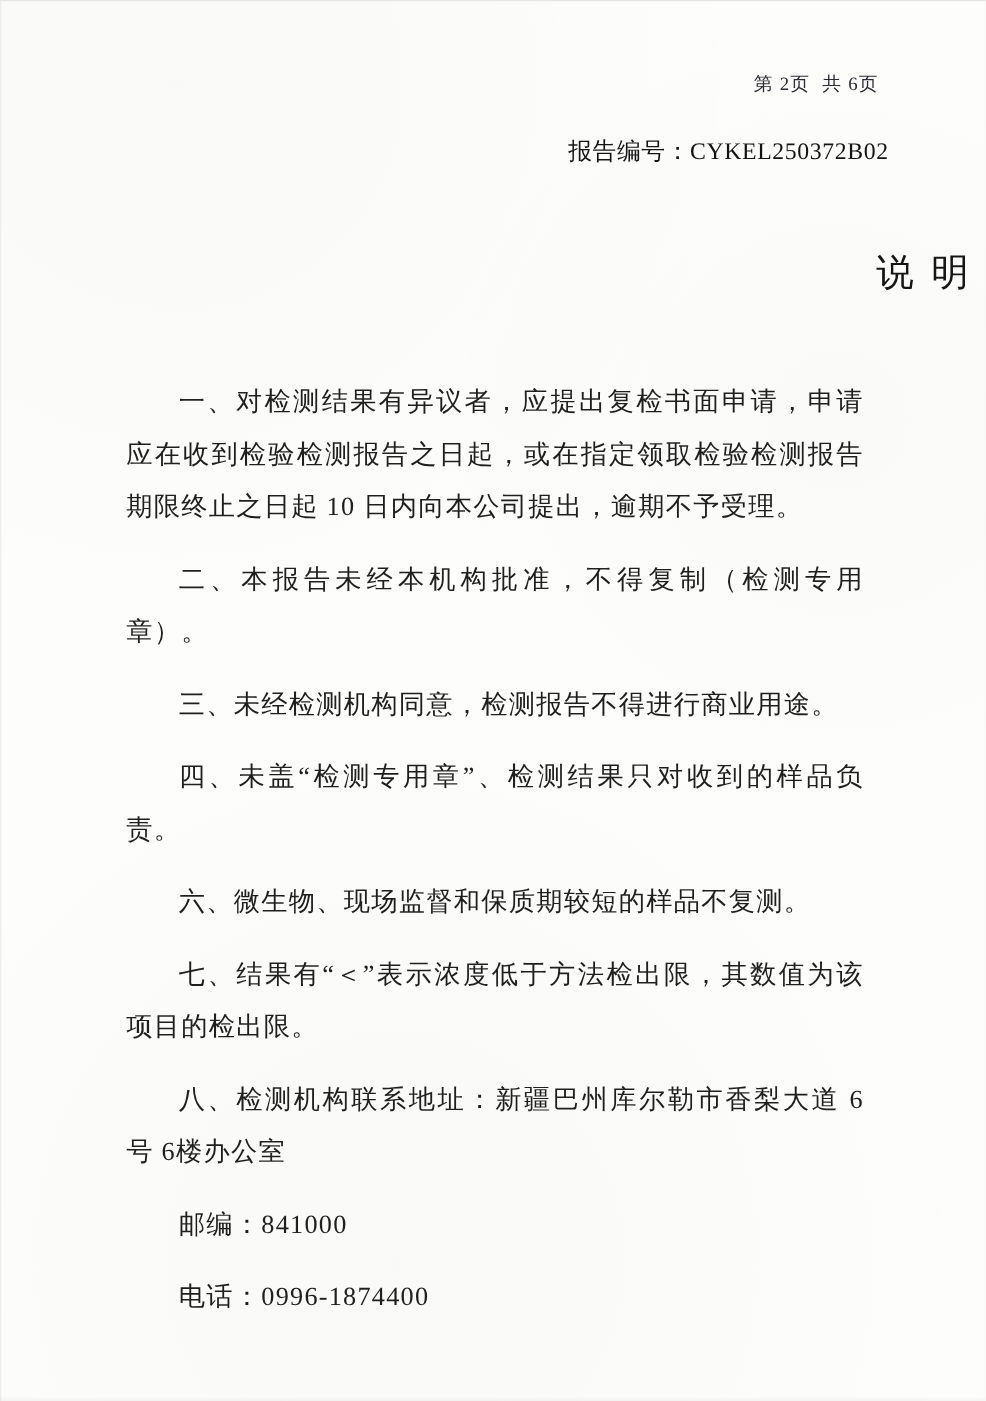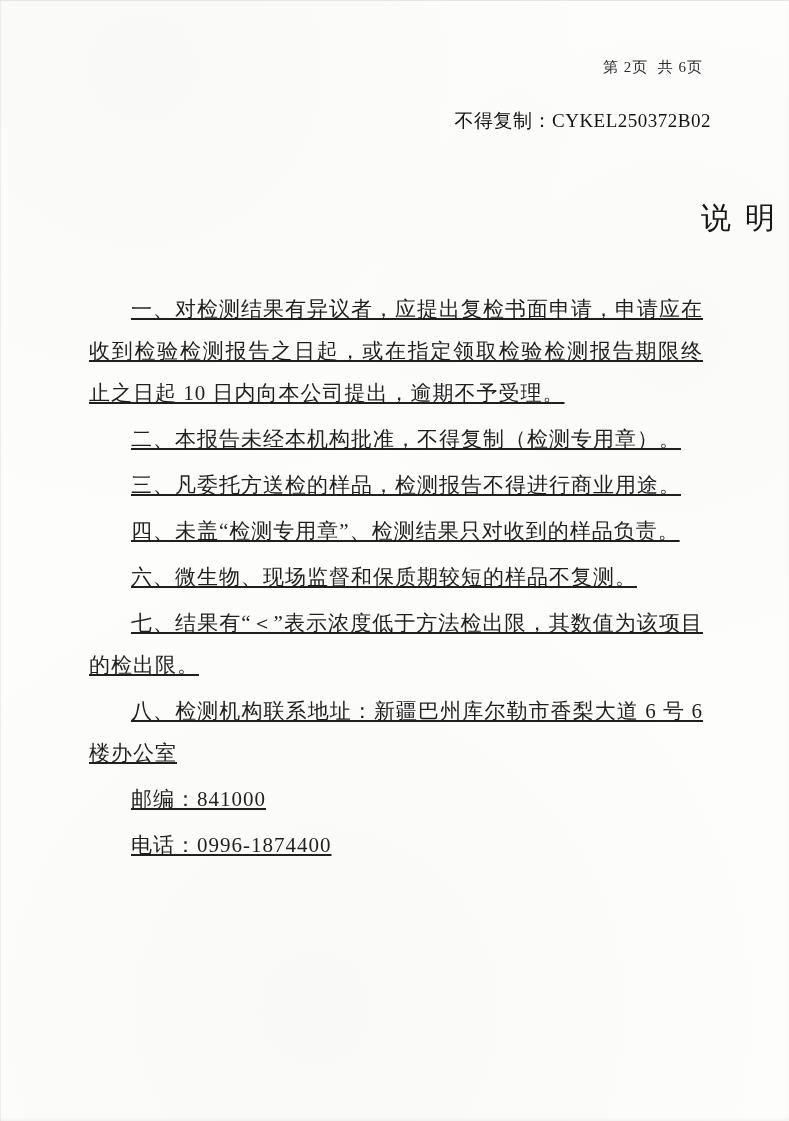--- a/index.html
+++ b/index.html
@@ -56,45 +56,44 @@
   .notes {
     position: absolute;
     top: 284px;
     left: 85px;
     width: 622px;
     font-size: 21px;
     line-height: 42px;
     letter-spacing: 1px;
   }
   .note {
-    margin: 4px;
+    margin: 16px;
     text-indent: 2em;
     text-align: justify;
     text-justify: inter-ideograph;
     word-break: break-all;
-    text-decoration: underline;
   }
 </style>
 </head>
 <body>
 
 <div class="page">
 
   <div class="page-info">第 2页  共 6页</div>
 
   <div class="report-no">
-    <span>不得复制：</span><span>CYKEL250372B02</span>
+    <span>报告编号：</span><span>CYKEL250372B02</span>
   </div>
 
   <h1 class="doc-title">说明</h1>
 
   <div class="notes">
     <p class="note">一、对检测结果有异议者，应提出复检书面申请，申请应在收到检验检测报告之日起，或在指定领取检验检测报告期限终止之日起 10 日内向本公司提出，逾期不予受理。</p>
     <p class="note">二、本报告未经本机构批准，不得复制（检测专用章）。</p>
-    <p class="note">三、凡委托方送检的样品，检测报告不得进行商业用途。</p>
+    <p class="note">三、未经检测机构同意，检测报告不得进行商业用途。</p>
     <p class="note">四、未盖“检测专用章”、检测结果只对收到的样品负责。</p>
     <p class="note">六、微生物、现场监督和保质期较短的样品不复测。</p>
     <p class="note">七、结果有“＜”表示浓度低于方法检出限，其数值为该项目的检出限。</p>
     <p class="note">八、检测机构联系地址：新疆巴州库尔勒市香梨大道 6 号 6楼办公室</p>
     <p class="note">邮编：841000</p>
     <p class="note">电话：0996-1874400</p>
   </div>
 
 </div>
 

